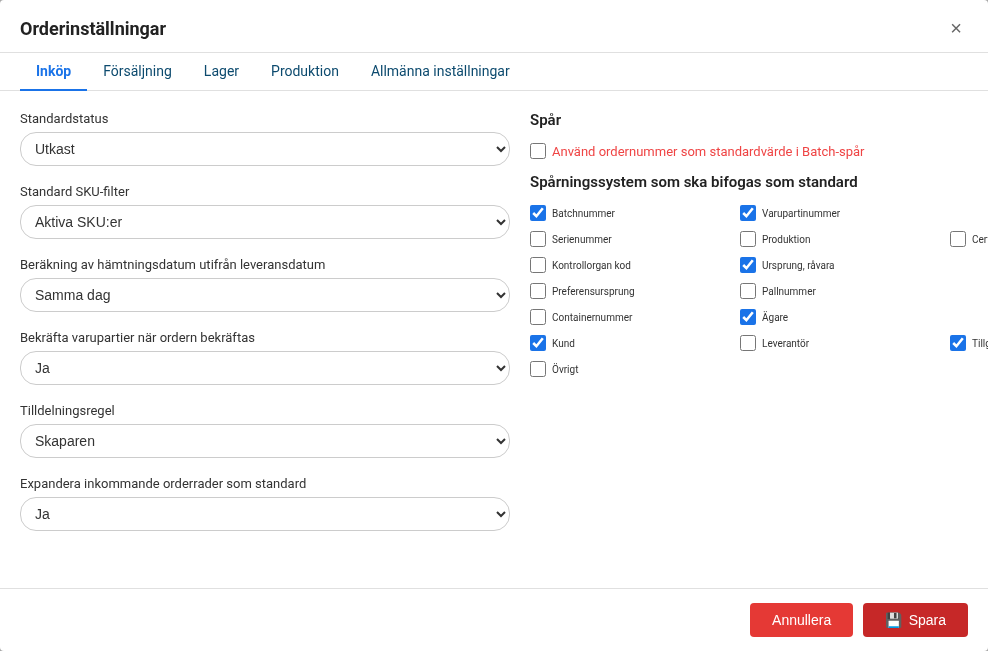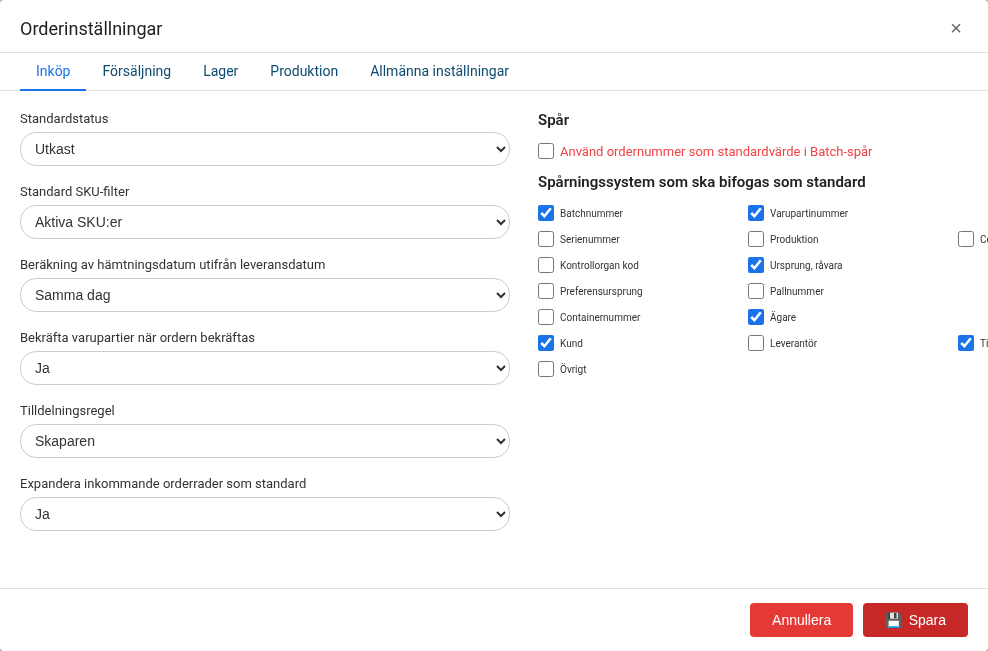--- a/index.html
+++ b/index.html
@@ -31,21 +31,21 @@
     }
     .modal-header {
       display: flex;
       align-items: center;
       justify-content: space-between;
       padding: 16px 20px 12px 20px;
       border-bottom: 1px solid #e0e0e0;
     }
     .modal-title {
       font-size: 18px;
-      font-weight: 400;
+      font-weight: 700;
       color: #222;
     }
     .close-btn {
       background: none;
       border: none;
       font-size: 20px;
       color: #666;
       cursor: pointer;
       line-height: 1;
       padding: 2px 6px;
@@ -59,27 +59,27 @@
       padding: 10px 16px;
       cursor: pointer;
       color: #0c4a6e;
       border-bottom: 2px solid transparent;
       margin-bottom: -1px;
       font-size: 14px;
     }
     .tab.active {
       color: #1a73e8;
       border-bottom: 2px solid #1a73e8;
-      font-weight: 400;
+      font-weight: 700;
     }
     .modal-body {
       display: flex;
       flex: 1;
       padding: 20px;
-      gap: 28px;
+      gap: 20px;
     }
     .left-panel {
       width: 490px;
       flex-shrink: 0;
     }
     .right-panel {
       flex: 1;
     }
     .form-group {
       margin-bottom: 18px;

